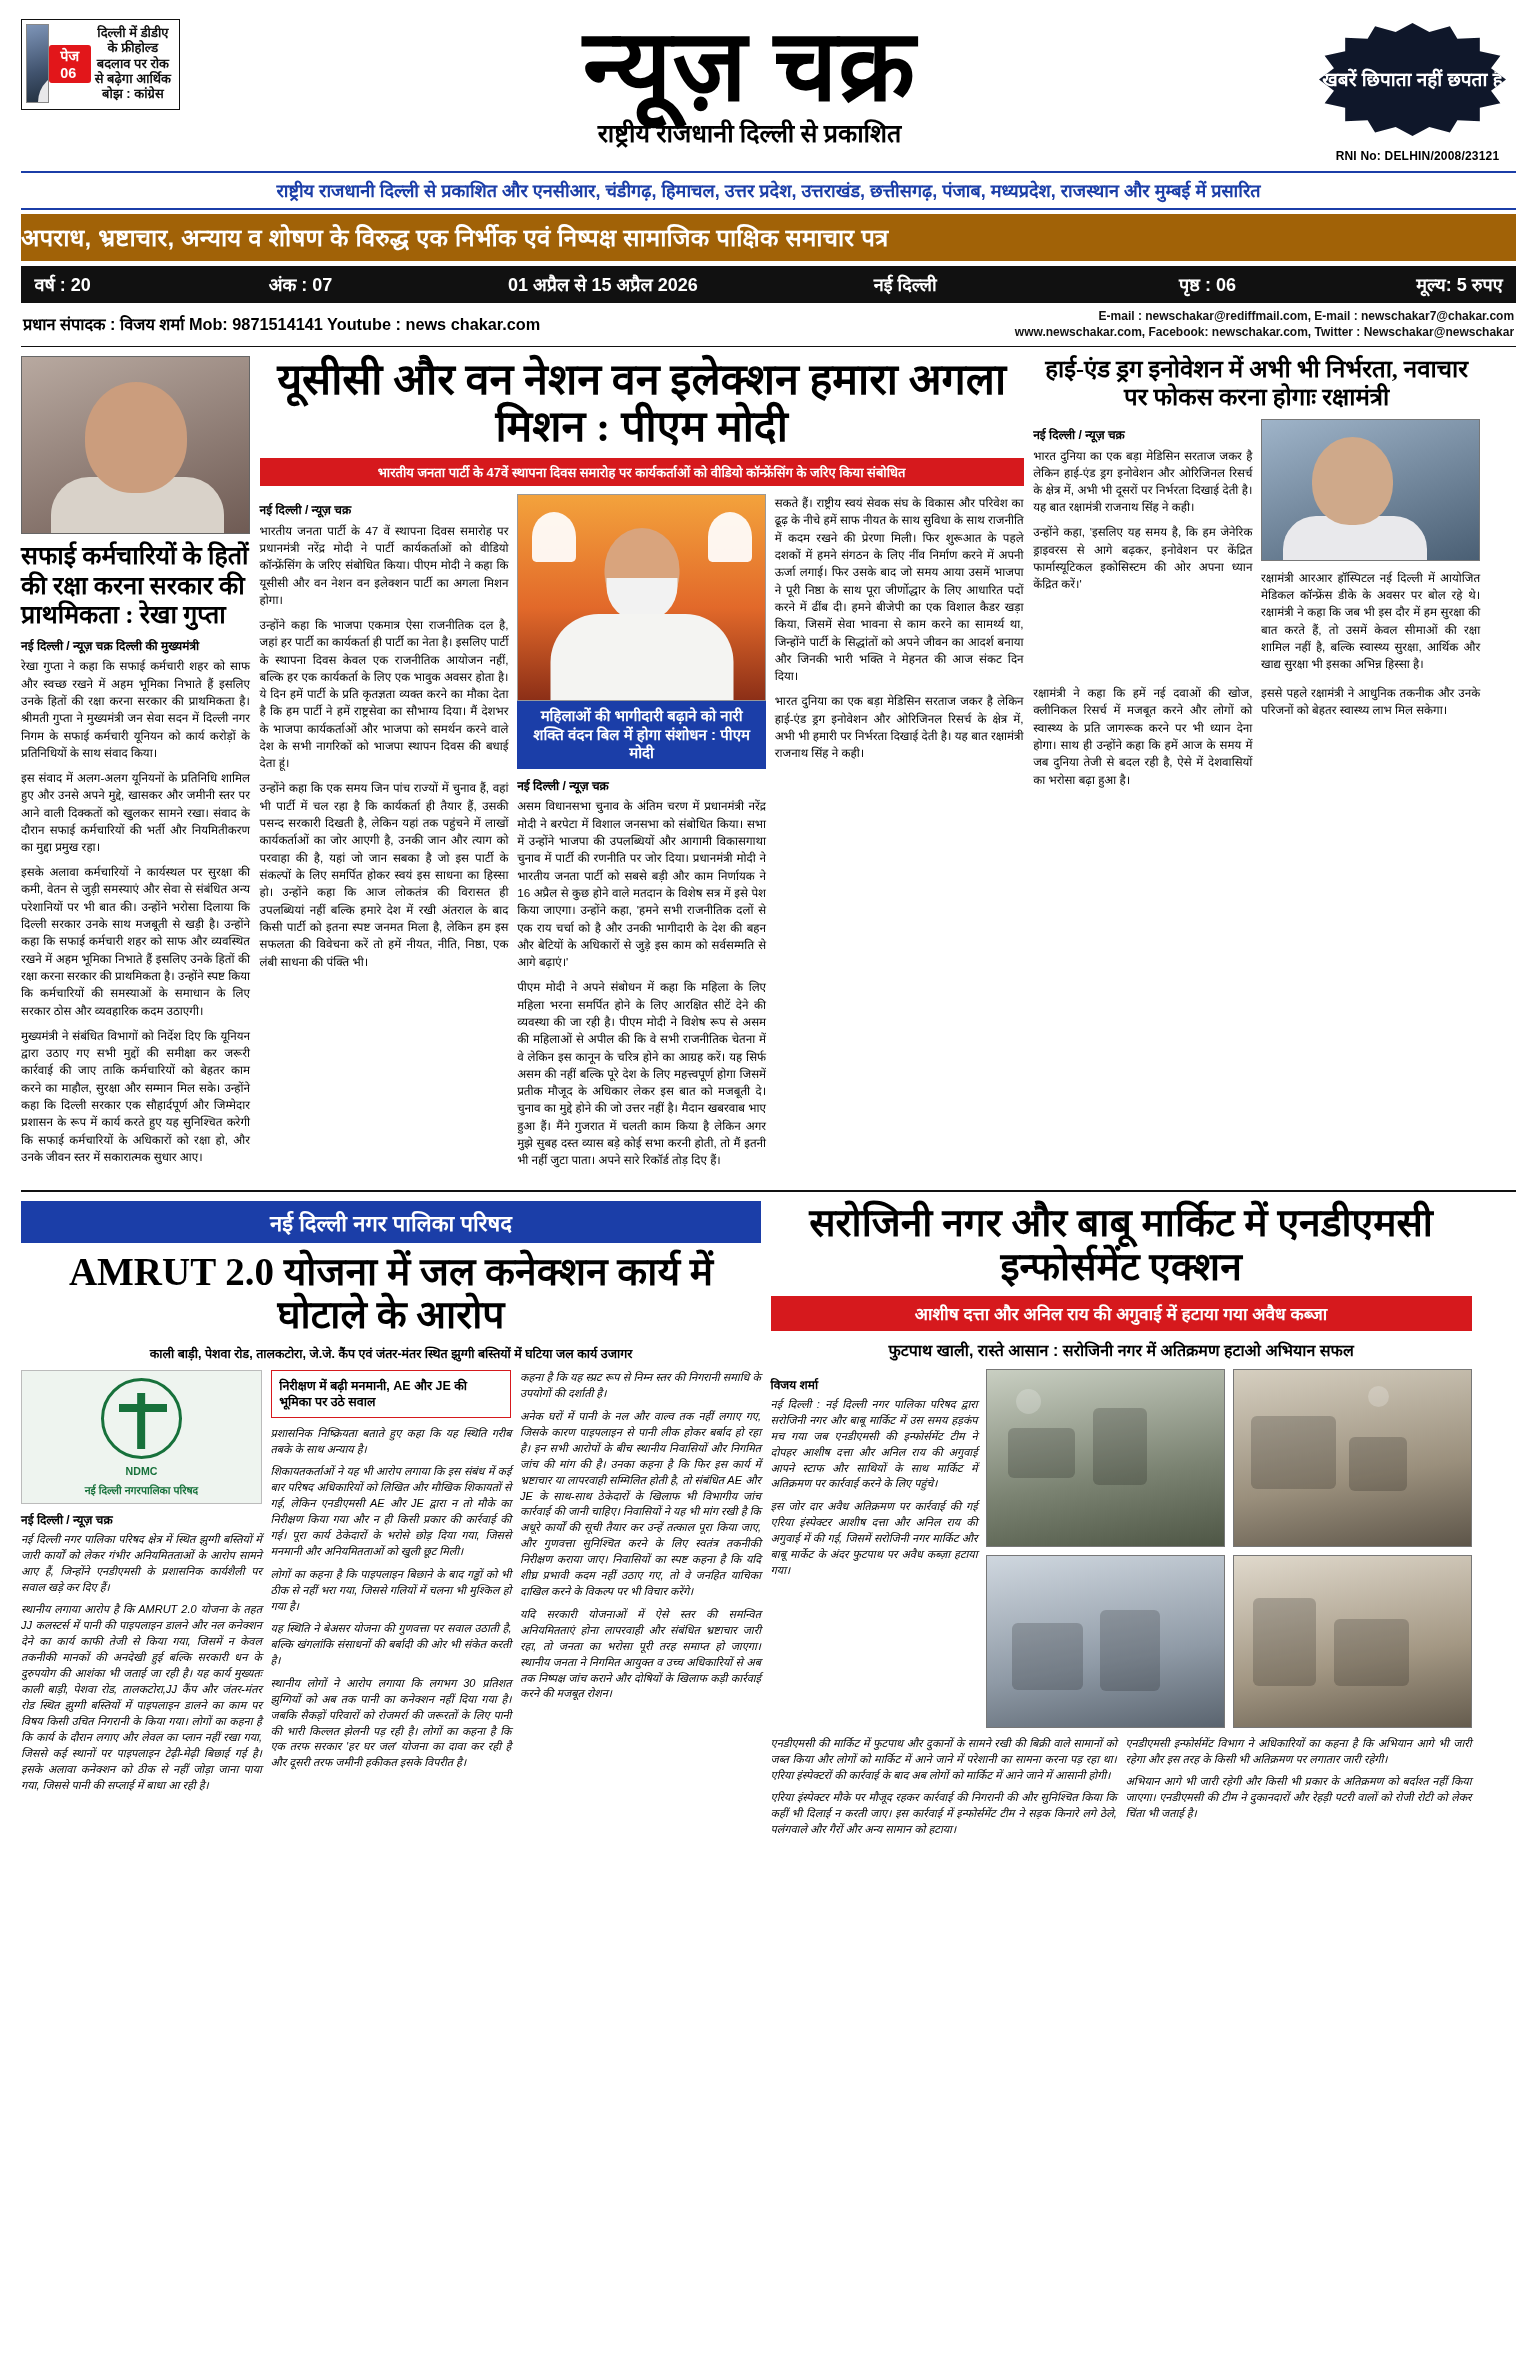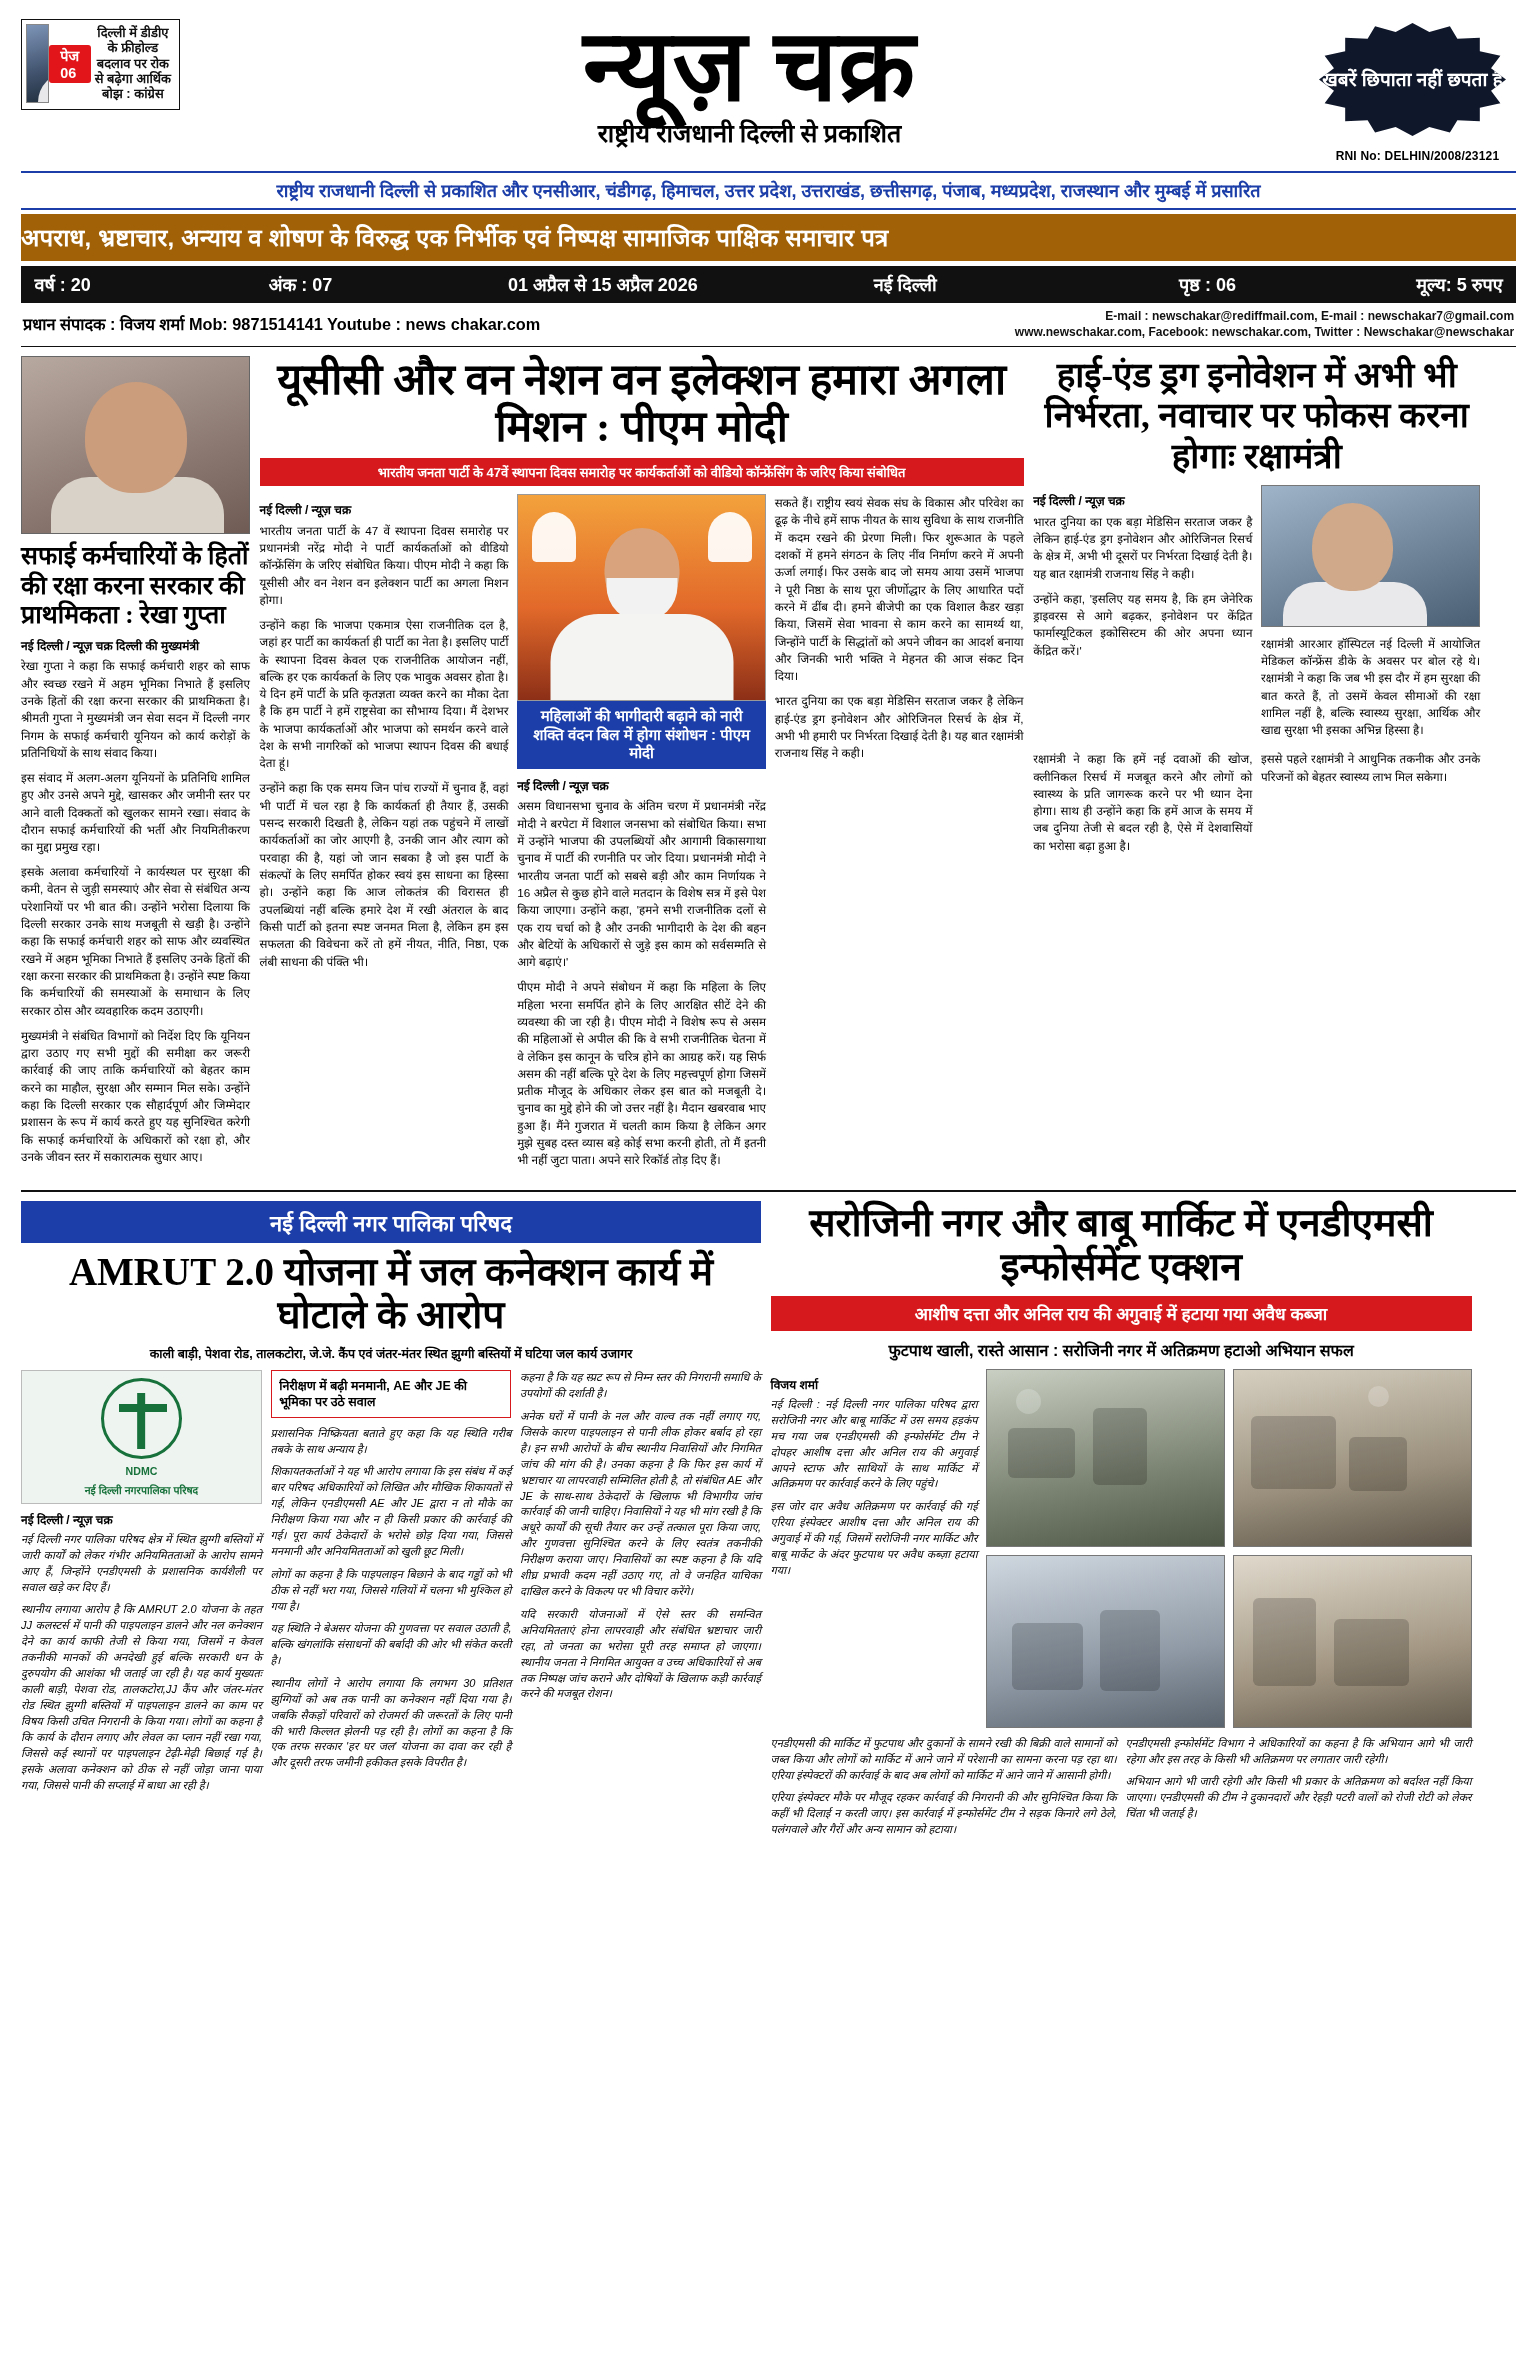--- a/index.html
+++ b/index.html
@@ -81,21 +81,21 @@
   .mid-col { flex:1; }
   .modi-photo { width:100%; height:207px; background:linear-gradient(180deg,#f3a23c,#e2692a 55%,#8c2f17); position:relative; overflow:hidden; border:1px solid #999;}
   .modi-photo .lotus { position:absolute; left:13.4px; top:17.3px; width:44px;height:50px;background:#fff; border-radius:50% 50% 10% 10%; opacity:.92;}
   .modi-photo .lotus2 { position:absolute; right:13.4px; top:17.3px; width:44px;height:50px;background:#fff; border-radius:50% 50% 10% 10%; opacity:.92;}
   .modi-photo .head { position:absolute; left:50%; top:33px; transform:translateX(-50%); width:75px; height:83px; border-radius:50% 50% 45% 45%; background:#d9a47d;}
   .modi-photo .beard { position:absolute; left:50%; top:83px; transform:translateX(-50%); width:71px; height:44px; border-radius:0 0 38px 38px; background:#f2f2f2;}
   .modi-photo .body { position:absolute; left:50%; bottom:0; transform:translateX(-50%); width:183px; height:86px; border-radius:48px 48px 0 0; background:#f4f4f2;}
   .caption-bar { background:#1b3ea8; color:#fff; font-size:15px; font-weight:bold; text-align:center; padding:5.8px 7.7px; line-height:1.25;}
 
   
-  .right-head { font-family:"Liberation Serif", serif; font-weight:bold; font-size:35px; line-height:1.16; text-align:center; }
+  .right-head { font-family:"Liberation Serif", serif; font-weight:bold; font-size:24px; line-height:1.16; text-align:center; }
   .rj-photo { width:100%; height:142px; background:linear-gradient(160deg,#9fb4c9,#4a5f74); border:1px solid #777; position:relative; overflow:hidden;}
   .rj-photo:after{content:"";position:absolute;left:50px;top:17.3px;width:81px;height:88px;border-radius:50% 50% 46% 46%;background:#cfa98a;}
   .rj-photo:before{content:"";position:absolute;left:21px;bottom:0;width:144px;height:44px;border-radius:33px 33px 0 0;background:#e9e9ec;}
 
   
   .lower { display:flex; gap:9.6px; margin-top:13.4px; border-top:2.9px solid #111; padding-top:9.6px;}
   .lw-left { width:740px; }
   .lw-right { width:701px; }
   .strip-blue { background:#1b3ea8; color:#fff; text-align:center; font-weight:bold; font-size:22px; padding:5.8px; }
   .lw-head { font-family:"Liberation Serif", serif; font-weight:bold; font-size:39px; line-height:1.12; text-align:center; margin-top:6.7px;}
@@ -153,21 +153,21 @@
     <div>अंक : 07</div>
     <div>01 अप्रैल से 15 अप्रैल 2026</div>
     <div>नई दिल्ली</div>
     <div>पृष्ठ : 06</div>
     <div>मूल्य: 5 रुपए</div>
   </div>
 
   <div class="contactbar">
     <div class="contact-left">प्रधान संपादक : विजय शर्मा   Mob: 9871514141   Youtube : news chakar.com</div>
     <div class="contact-right">
-      <div>E-mail : newschakar@rediffmail.com,  E-mail : newschakar7@gmail.com</div>
+      <div>E-mail : newschakar@rediffmail.com,  E-mail : newschakar7@chakar.com</div>
       <div>www.newschakar.com, Facebook: newschakar.com, Twitter : Newschakar@newschakar</div>
     </div>
   </div>
 
   <div class="main">
 
     <div class="col-left">
       <div class="lead-photo"></div>
       <div class="left-head">सफाई कर्मचारियों के हितों की रक्षा करना सरकार की प्राथमिकता : रेखा गुप्ता</div>
       <div class="byline">नई दिल्ली / न्यूज़ चक्र  दिल्ली की मुख्यमंत्री</div>

